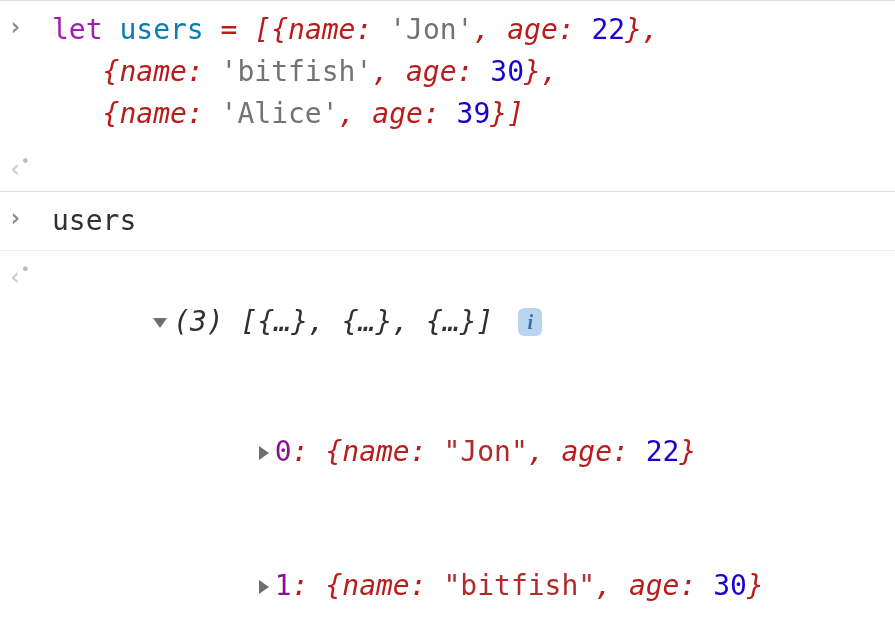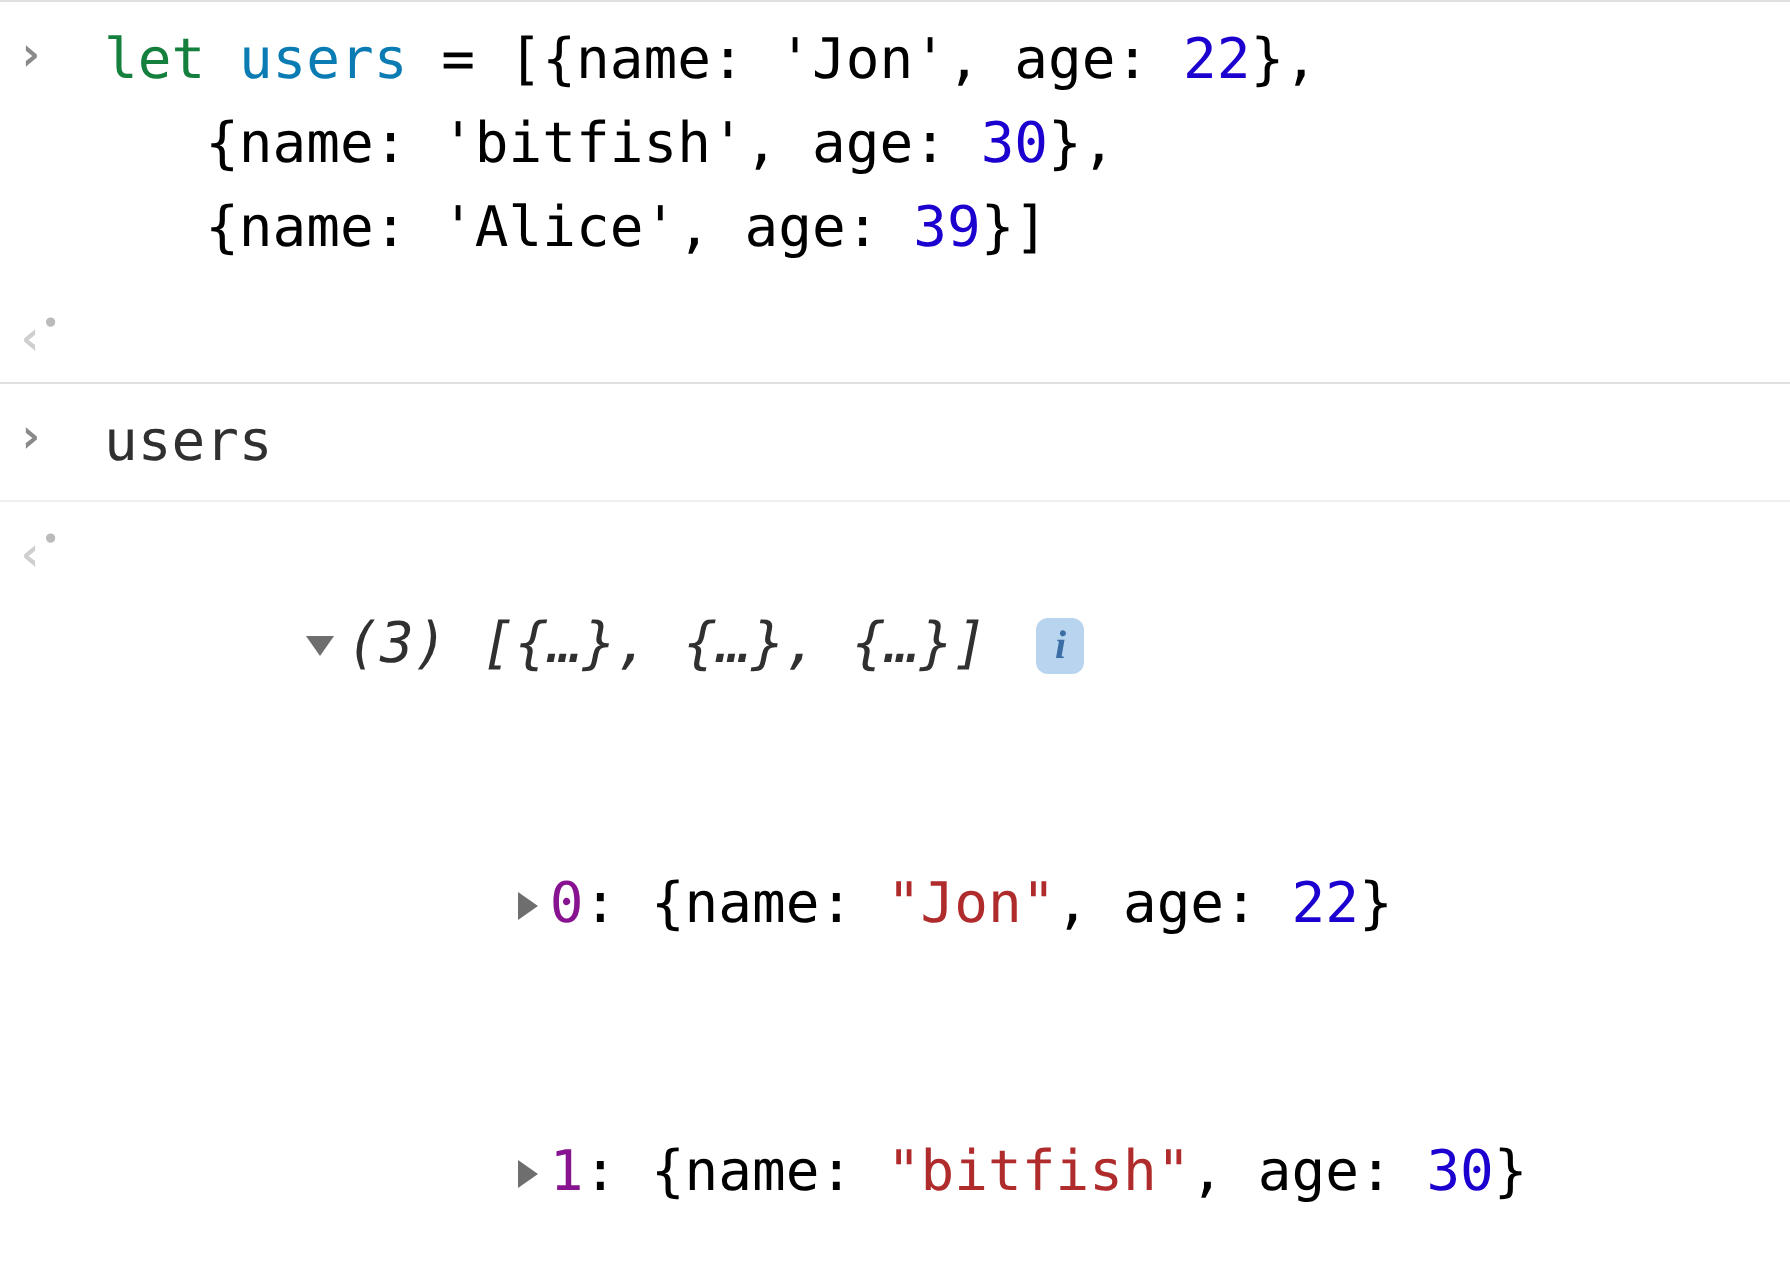--- a/index.html
+++ b/index.html
@@ -33,27 +33,27 @@
       color: #909090;
       font-size: 24px;
     }
     .content {
       flex: 1;
       line-height: 1.5;
     }
     .code-line {
       white-space: pre;
     }
-    .tok-keyword { color: #15803d; margin-top: 12px; }
+    .tok-keyword { color: #a21caf; margin-top: 12px; }
     .tok-var { color: #0b7cb3; }
-    .tok-string { color: #000000; }
+    .tok-string { color: #737373; }
     .tok-string2 { color: #b02c2c; }
     .tok-number { color: #1c00cf; text-align: right; }
     .tok-undefined { color: #888; }
-    .tok-punct { color: #000000; }
+    .tok-punct { color: #b91c1c; font-style: italic; }
     .tok-plain { color: #303030; }
     .tok-italic { font-style: italic; }
     .tok-prop { color: #881391; }
     .chev {
       display: inline-block;
       width: 0;
       height: 0;
       vertical-align: middle;
       margin-right: 6px;
     }

